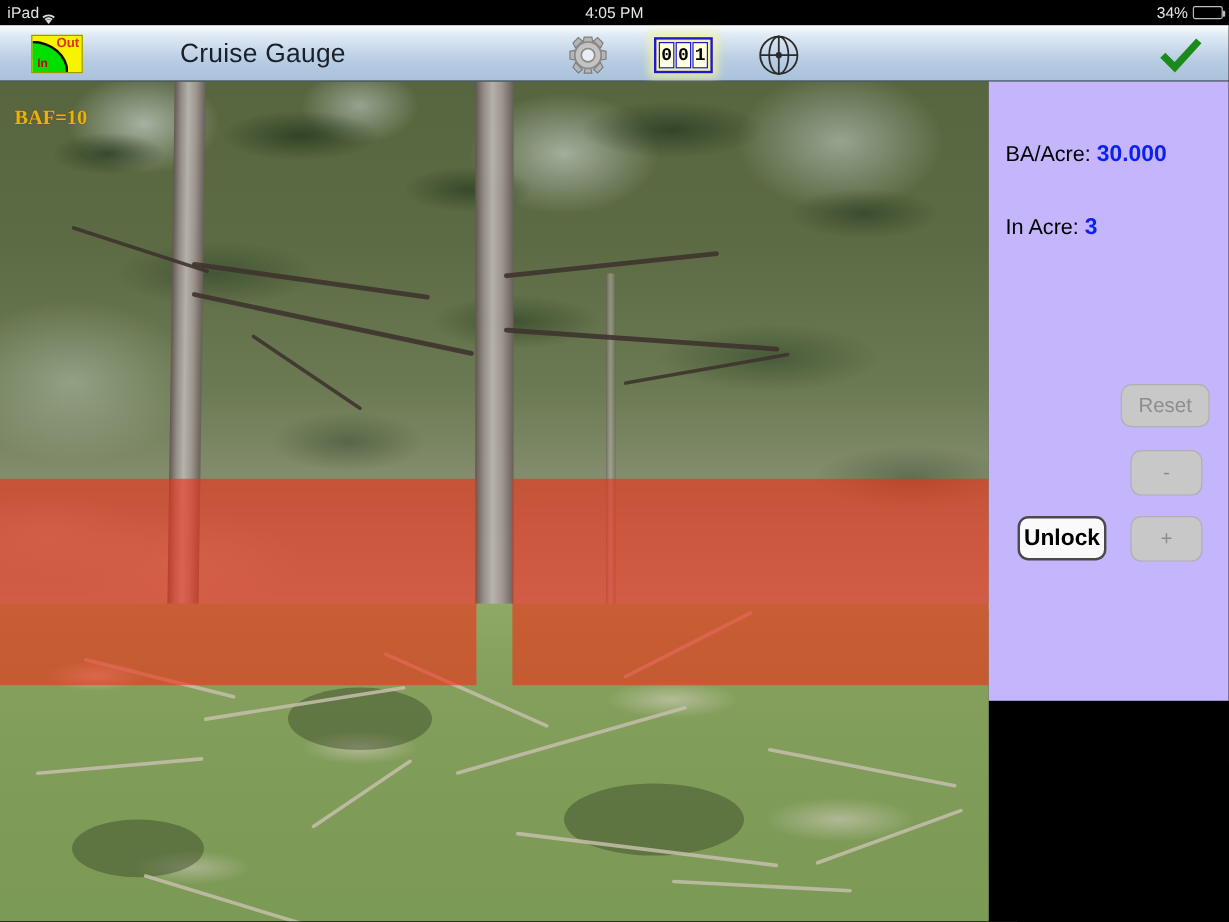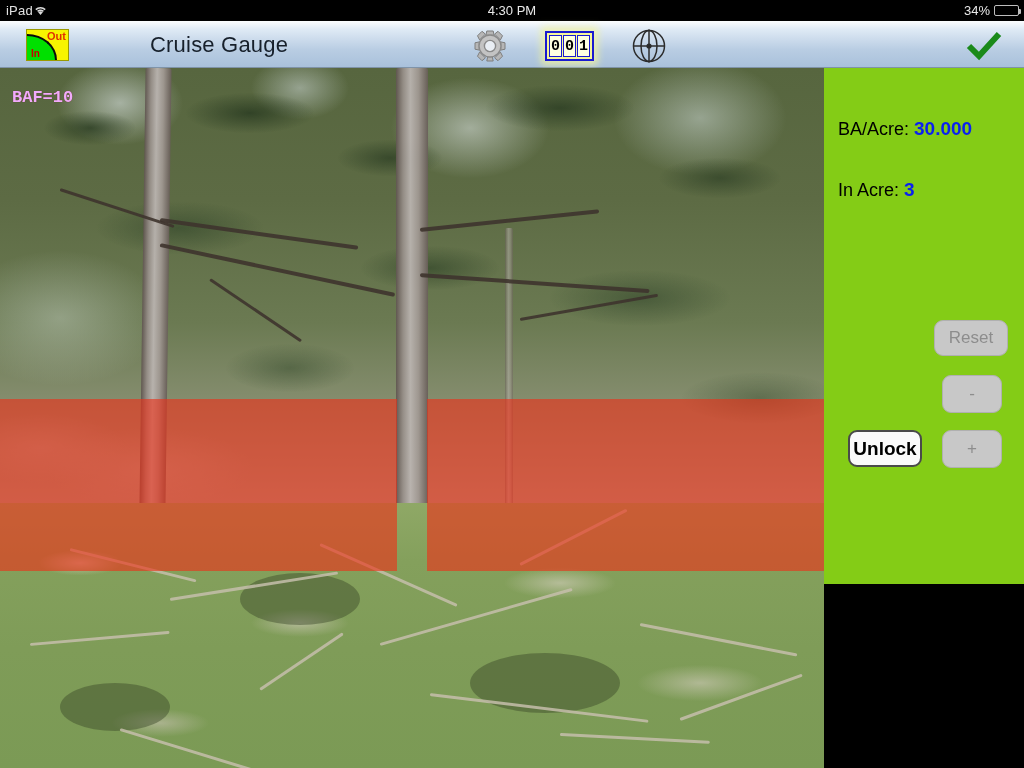--- a/index.html
+++ b/index.html
@@ -9,21 +9,21 @@
     font-family: "Liberation Sans", sans-serif;
   }
   #app { position: relative; width: 1024px; height: 768px; }
 
   
   .statusbar {
     position: absolute; top: 0; left: 0; width: 1024px; height: 21px;
     background: #000; color: #d8d8d8;
     font-size: 13px; line-height: 21px;
   }
-  .sb-left { position: absolute; left: 6px; top: 0; display: flex; gap: 0; }
+  .sb-left { position: absolute; left: 6px; top: 0; display: flex; align-items: center; gap: 0; }
   .sb-carrier { font-size: 13px; letter-spacing: .2px; color: #e2e2e2; }
   .wifi-icon { display: inline-block; width: 15px; height: 12px; position: relative; top: 1px; }
   .sb-center {
     position: absolute; left: 0; width: 1024px; text-align: center;
     font-size: 13px; color: #e8e8e8;
   }
   .sb-right { position: absolute; right: 5px; top: 0; display: flex; align-items: center; gap: 4px; }
   .sb-batt-text { font-size: 13px; color: #e8e8e8; }
   .batt {
     width: 25px; height: 11px; border: 1px solid #bdbdbd; border-radius: 2px;
@@ -148,29 +148,29 @@
     position: absolute; border-radius: 50%; background: rgba(58,72,40,.45);
   }
   
   .gauge-bar {
     position: absolute; background: rgba(237,48,24,.62); top: 331px; height: 172px;
   }
   .gauge-bar.left  { left: 0px;   width: 397px; }
   .gauge-bar.right { left: 427px; width: 397px; }
   .baf-label {
     position: absolute; left: 12px; top: 20px;
-    color: #f0abfc; font-size: 17px; font-weight: bold;
-    font-family: Liberation Mono, monospace;
+    color: #eab308; font-size: 17px; font-weight: bold;
+    font-family: Liberation Serif, serif;
     text-shadow: 0 0 1px rgba(120,0,0,.6);
   }
 
   
   .panel {
     position: absolute; top: 68px; left: 824px; width: 200px; height: 516px;
-    background: #84cc16;
+    background: #c4b5fd;
   }
   .stat {
     position: absolute; left: 14px; font-size: 18px; color: #000;
     white-space: nowrap;
   }
   .stat .val { color: #0a21f0; font-weight: bold; font-size: 19px; }
   .stat.ba { top: 50px; }
   .stat.trees { top: 111px; }
 
   .btn {
@@ -199,21 +199,21 @@
     <div class="sb-left">
       <span class="sb-carrier">iPad</span>
       <span class="wifi-icon">
         <svg width="15" height="12" viewBox="0 0 15 12">
           <path d="M7.5 11 L5.2 8.2 A3.6 3.6 0 0 1 9.8 8.2 Z" fill="#dcdcdc"></path>
           <path d="M2.8 5.6 A7 7 0 0 1 12.2 5.6" stroke="#dcdcdc" stroke-width="1.6" fill="none"></path>
           <path d="M4.6 7.4 A4.6 4.6 0 0 1 10.4 7.4" stroke="#dcdcdc" stroke-width="1.6" fill="none"></path>
         </svg>
       </span>
     </div>
-    <div class="sb-center">4:30 PM</div>
+    <div class="sb-center">4:05 PM</div>
     <div class="sb-right">
       <span class="sb-batt-text">34%</span>
       <span class="batt">
         <span class="batt-fill" style="width:97%"></span>
       </span>
     </div>
   </div>
 
   <div class="navbar">
 

